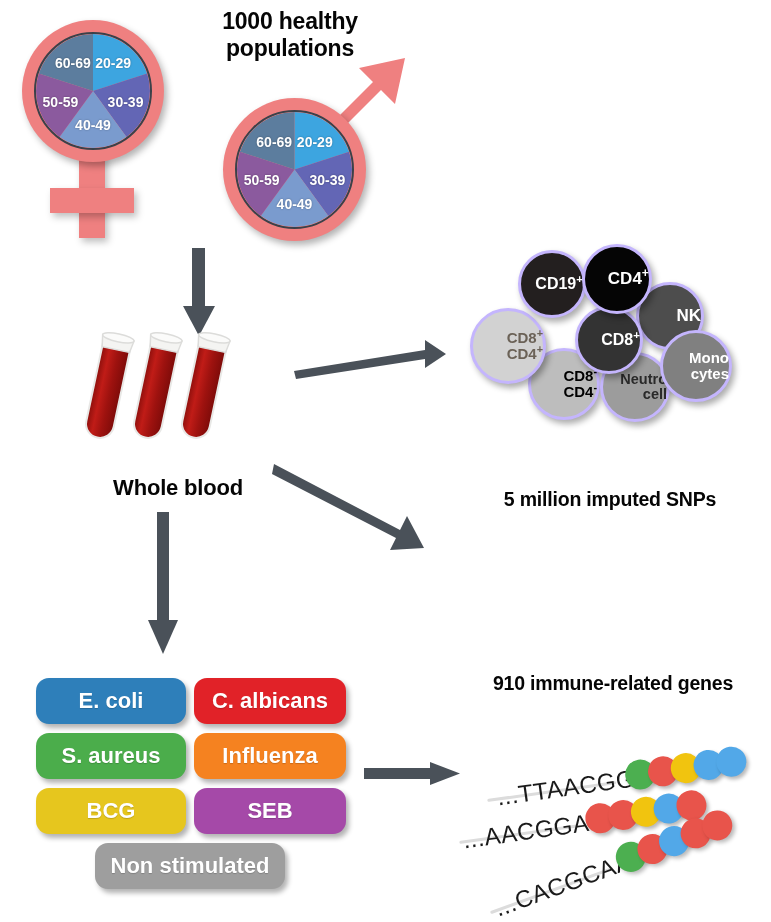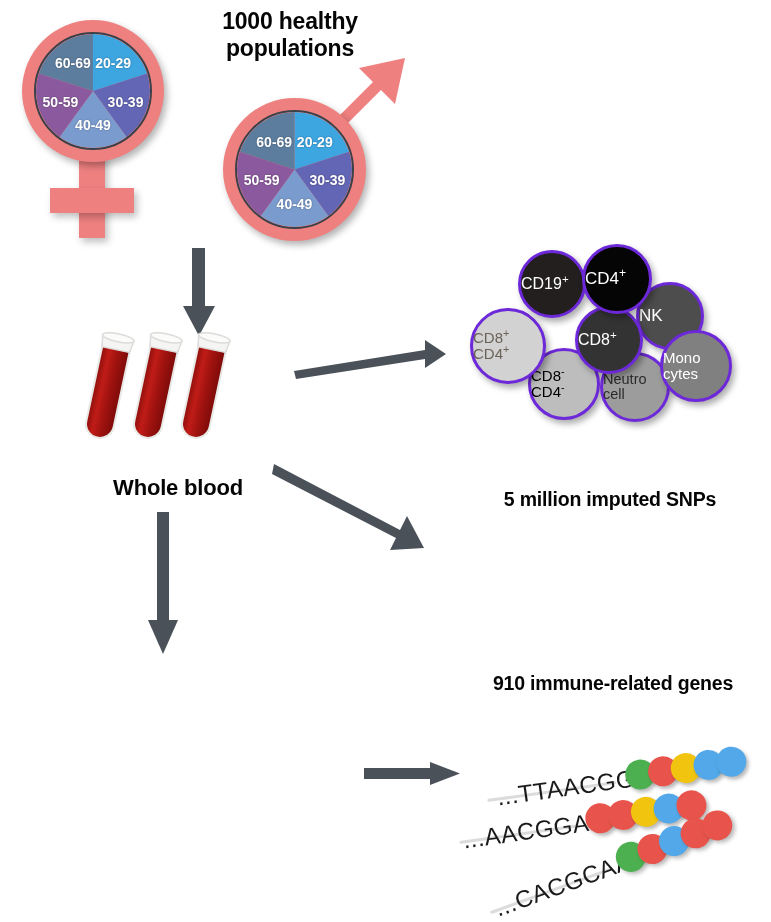--- a/index.html
+++ b/index.html
@@ -62,28 +62,28 @@
   
   .tube {
     position: absolute;
     transform-origin: 50% 0%;
   }
 
   
   .cell {
     position: absolute;
     border-radius: 50%;
-    border: 3px solid #6d28d9;
+    border: 3px solid #c4b5fd;
     box-sizing: border-box;
     display: flex;
     flex-direction: column;
-    align-items: flex-start;
+    align-items: flex-end;
     justify-content: center;
     text-align: center;
-    font-weight: normal;
+    font-weight: bold;
     line-height: 1.06;
     box-shadow: 3px 4px 6px rgba(0,0,0,0.33);
   }
   .cell sup { font-size: 0.72em; line-height: 0; vertical-align: super; }
 
   
   .snp-line {
     position: absolute;
     font-family: "Liberation Sans", sans-serif;
     font-weight: bold;
@@ -294,20 +294,32 @@
       <span>CD8<sup>+</sup></span>
     </div>
     <div class="cell" style="left:122px; top:4px; width:70px; height:70px; background:#050505; color:#ffffff; font-size:17px;">
       <span>CD4<sup>+</sup></span>
     </div>
   </div>
 
   <div class="abs heading" style="left:460px; top:488px; width:300px; font-size:19.5px;">5 million imputed SNPs</div>
 
 
+  <div class="abs" style="left:30px; top:678px; width:320px; height:220px;">
+    <div class="pill" style="left:6px; top:0px; width:150px; height:46px; background:#2e7fba; font-size:22px;">E. coli</div>
+    <div class="pill" style="left:164px; top:0px; width:152px; height:46px; background:#e12228; font-size:22px;">C. albicans</div>
+
+    <div class="pill" style="left:6px; top:55px; width:150px; height:46px; background:#4bad4b; font-size:22px;">S. aureus</div>
+    <div class="pill" style="left:164px; top:55px; width:152px; height:46px; background:#f58220; font-size:22px;">Influenza</div>
+
+    <div class="pill" style="left:6px; top:110px; width:150px; height:46px; background:#e6c61e; font-size:22px;">BCG</div>
+    <div class="pill" style="left:164px; top:110px; width:152px; height:46px; background:#a549a8; font-size:22px;">SEB</div>
+
+    <div class="pill" style="left:65px; top:165px; width:190px; height:46px; background:#9e9e9e; font-size:22px;">Non stimulated</div>
+  </div>
 
   <svg class="arrow-svg" width="120" height="40" style="left:364px; top:758px;">
     <g>
       <rect x="0" y="10" width="72" height="11" fill="#4a5159"></rect>
       <polygon points="66,4 66,27 96,15.5" fill="#4a5159"></polygon>
     </g>
   </svg>
 
   <div class="abs heading" style="left:458px; top:672px; width:310px; font-size:19.5px;">
     <div>910 immune-related genes</div>

